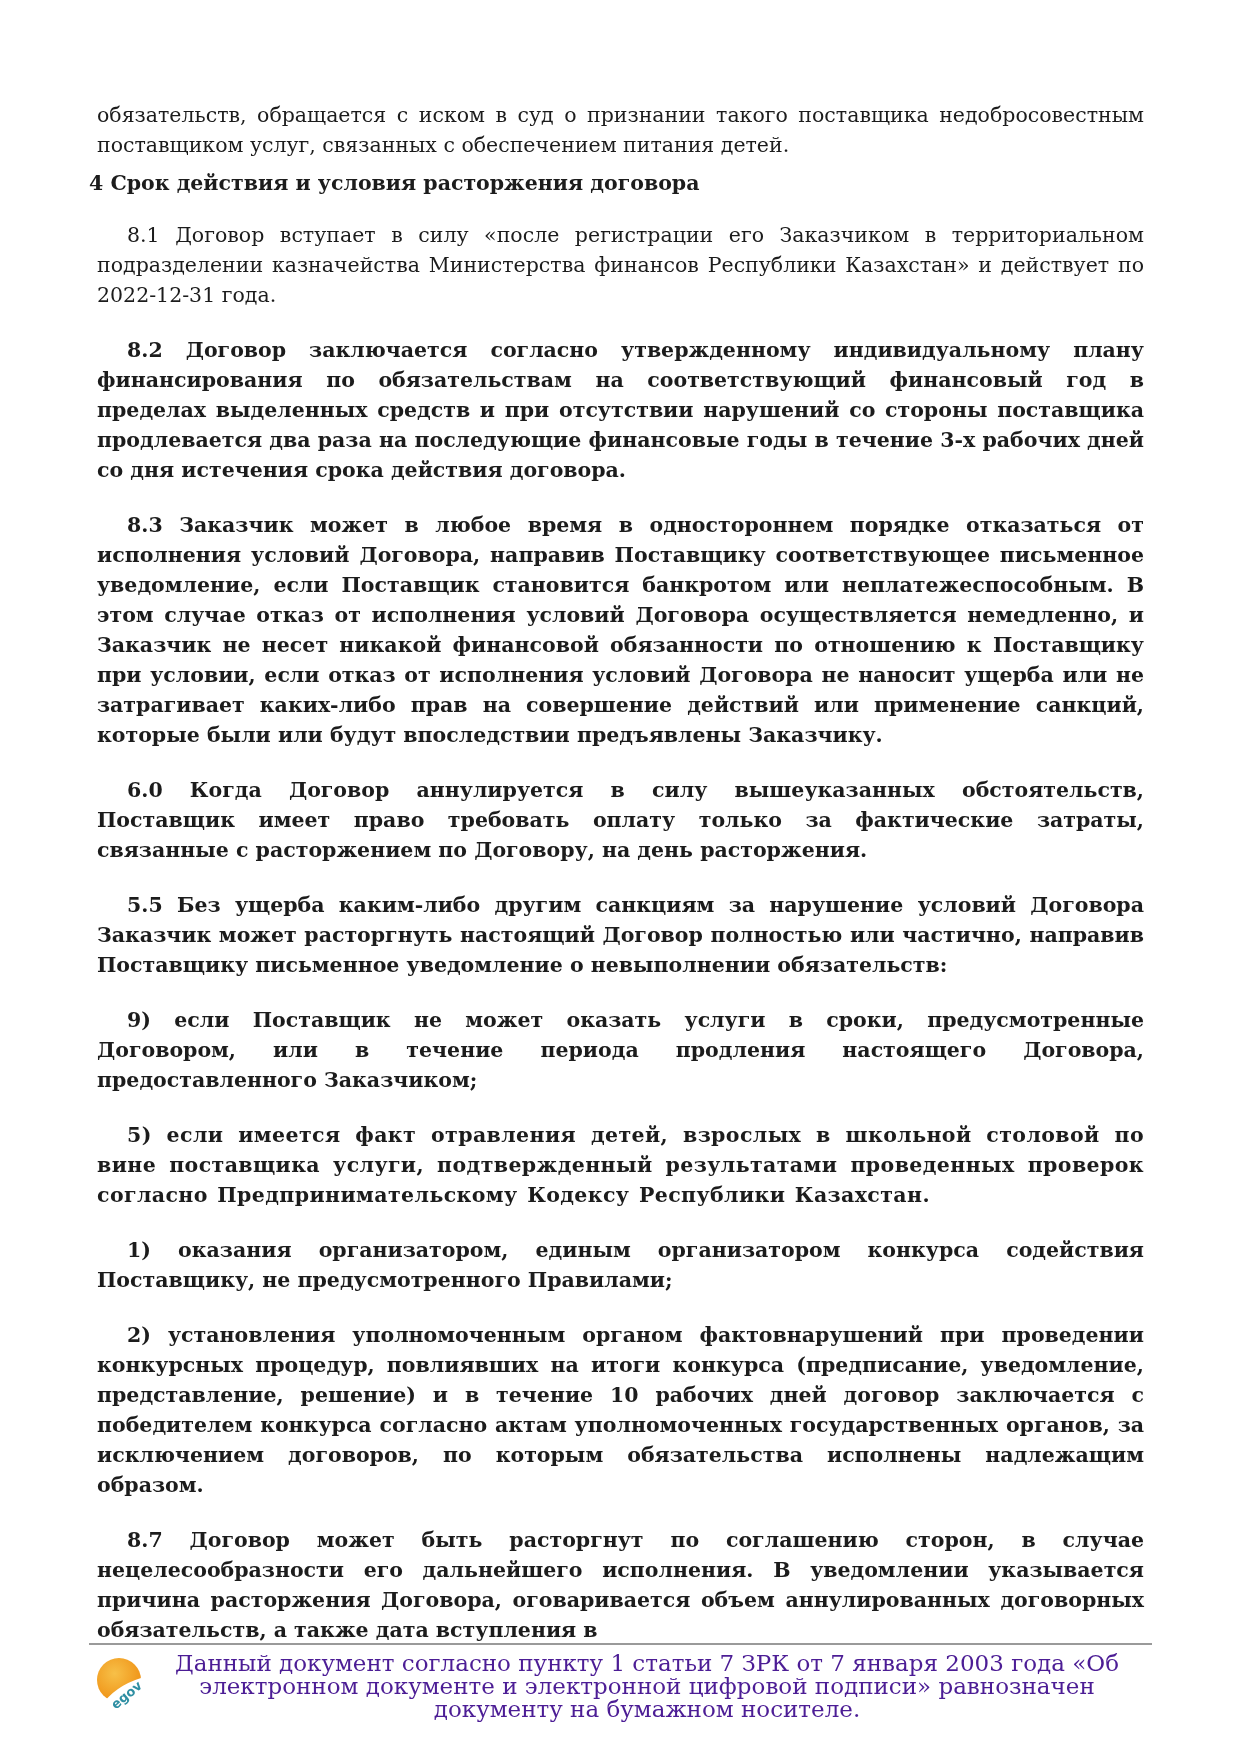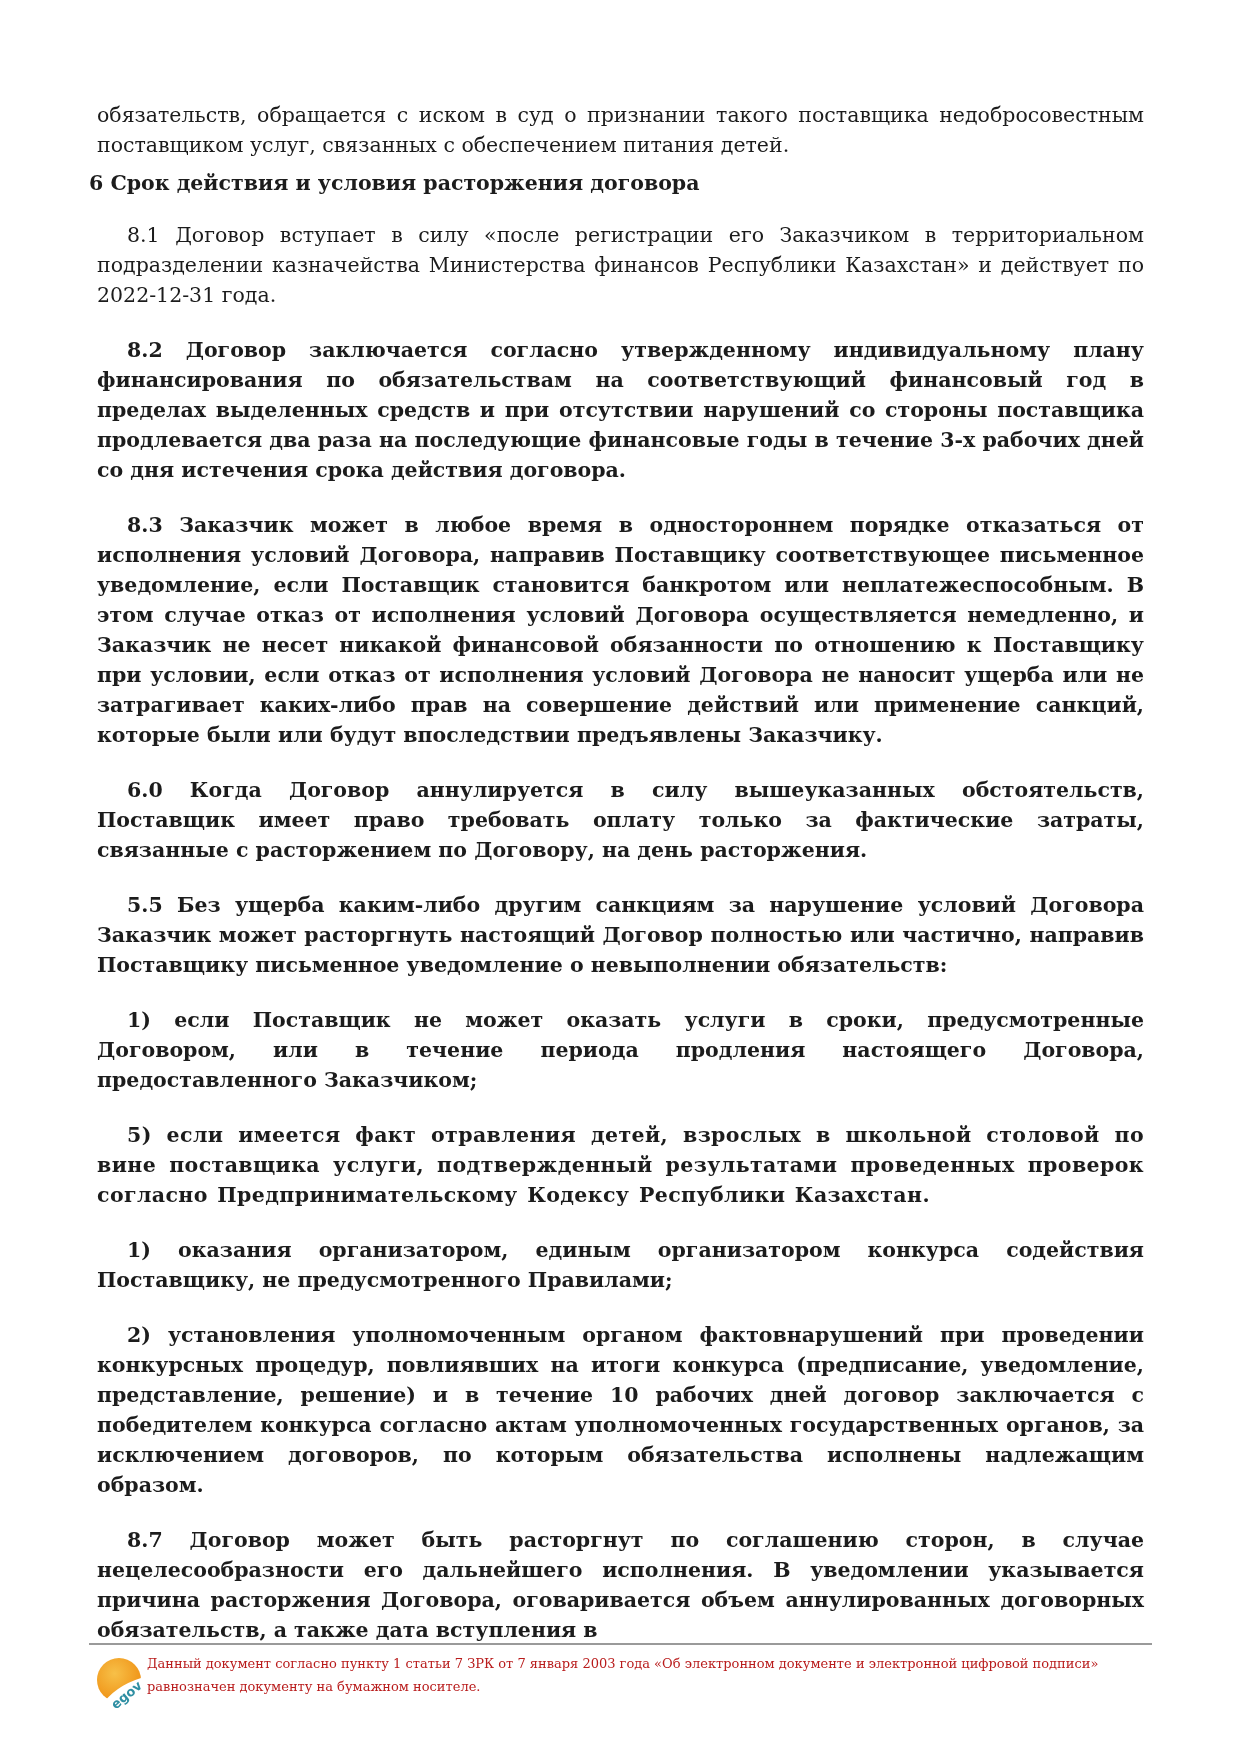--- a/index.html
+++ b/index.html
@@ -20,41 +20,41 @@
     border-top: 2px solid #9a9a9a;
   }
   .footer {
     position: absolute; left: 89px; top: 1650px; width: 1063px; height: 60px;
   }
   .logo {
     position: absolute; left: 6px; top: 6px; width: 48px; height: 52px;
   }
   .footer-text {
     position: absolute; left: 58px; top: 2px; width: 1000px;
-    font-family: "DejaVu Serif", serif; font-size: 13px; line-height: 23px; color: #b91c1c;
+    font-family: "DejaVu Serif", serif; font-size: 23px; line-height: 23px; color: #4c1d95; text-align: center;
   }
 </style>
 </head>
 <body>
 
 <div class="page">
   <p class="p">обязательств, обращается с иском в суд о признании такого поставщика недобросовестным поставщиком услуг, связанных с обеспечением питания детей.</p>
-  <p class="p heading">6 Срок действия и условия расторжения договора</p>
+  <p class="p heading">4 Срок действия и условия расторжения договора</p>
 
   <p class="p indent">8.1 Договор вступает в силу «после регистрации его Заказчиком в территориальном подразделении казначейства Министерства финансов Республики Казахстан» и действует по 2022-12-31 года.</p>
 
   <p class="p indent gap">8.2 Договор заключается согласно утвержденному индивидуальному плану финансирования по обязательствам на соответствующий финансовый год в пределах выделенных средств и при отсутствии нарушений со стороны поставщика продлевается два раза на последующие финансовые годы в течение 3-х рабочих дней со дня истечения срока действия договора.</p>
 
   <p class="p indent gap">8.3 Заказчик может в любое время в одностороннем порядке отказаться от исполнения условий Договора, направив Поставщику соответствующее письменное уведомление, если Поставщик становится банкротом или неплатежеспособным. В этом случае отказ от исполнения условий Договора осуществляется немедленно, и Заказчик не несет никакой финансовой обязанности по отношению к Поставщику при условии, если отказ от исполнения условий Договора не наносит ущерба или не затрагивает каких-либо прав на совершение действий или применение санкций, которые были или будут впоследствии предъявлены Заказчику.</p>
 
   <p class="p indent gap">6.0 Когда Договор аннулируется в силу вышеуказанных обстоятельств, Поставщик имеет право требовать оплату только за фактические затраты, связанные с расторжением по Договору, на день расторжения.</p>
 
   <p class="p indent gap">5.5 Без ущерба каким-либо другим санкциям за нарушение условий Договора Заказчик может расторгнуть настоящий Договор полностью или частично, направив Поставщику письменное уведомление о невыполнении обязательств:</p>
 
-  <p class="p indent gap">1) если Поставщик не может оказать услуги в сроки, предусмотренные Договором, или в течение периода продления настоящего Договора, предоставленного Заказчиком;</p>
+  <p class="p indent gap">9) если Поставщик не может оказать услуги в сроки, предусмотренные Договором, или в течение периода продления настоящего Договора, предоставленного Заказчиком;</p>
 
   <p class="p indent gap spaced">5) если имеется факт отравления детей, взрослых в школьной столовой по вине поставщика услуги, подтвержденный результатами проведенных проверок согласно Предпринимательскому Кодексу Республики Казахстан.</p>
 
   <p class="p indent gap">1) оказания организатором, единым организатором конкурса содействия Поставщику, не предусмотренного Правилами;</p>
 
   <p class="p indent gap">2) установления уполномоченным органом фактовнарушений при проведении конкурсных процедур, повлиявших на итоги конкурса (предписание, уведомление, представление, решение) и в течение 10 рабочих дней договор заключается с победителем конкурса согласно актам уполномоченных государственных органов, за исключением договоров, по которым обязательства исполнены надлежащим образом.</p>
 
   <p class="p indent gap">8.7 Договор может быть расторгнут по соглашению сторон, в случае нецелесообразности его дальнейшего исполнения. В уведомлении указывается причина расторжения Договора, оговаривается объем аннулированных договорных обязательств, а также дата вступления в</p>
 </div>
 

